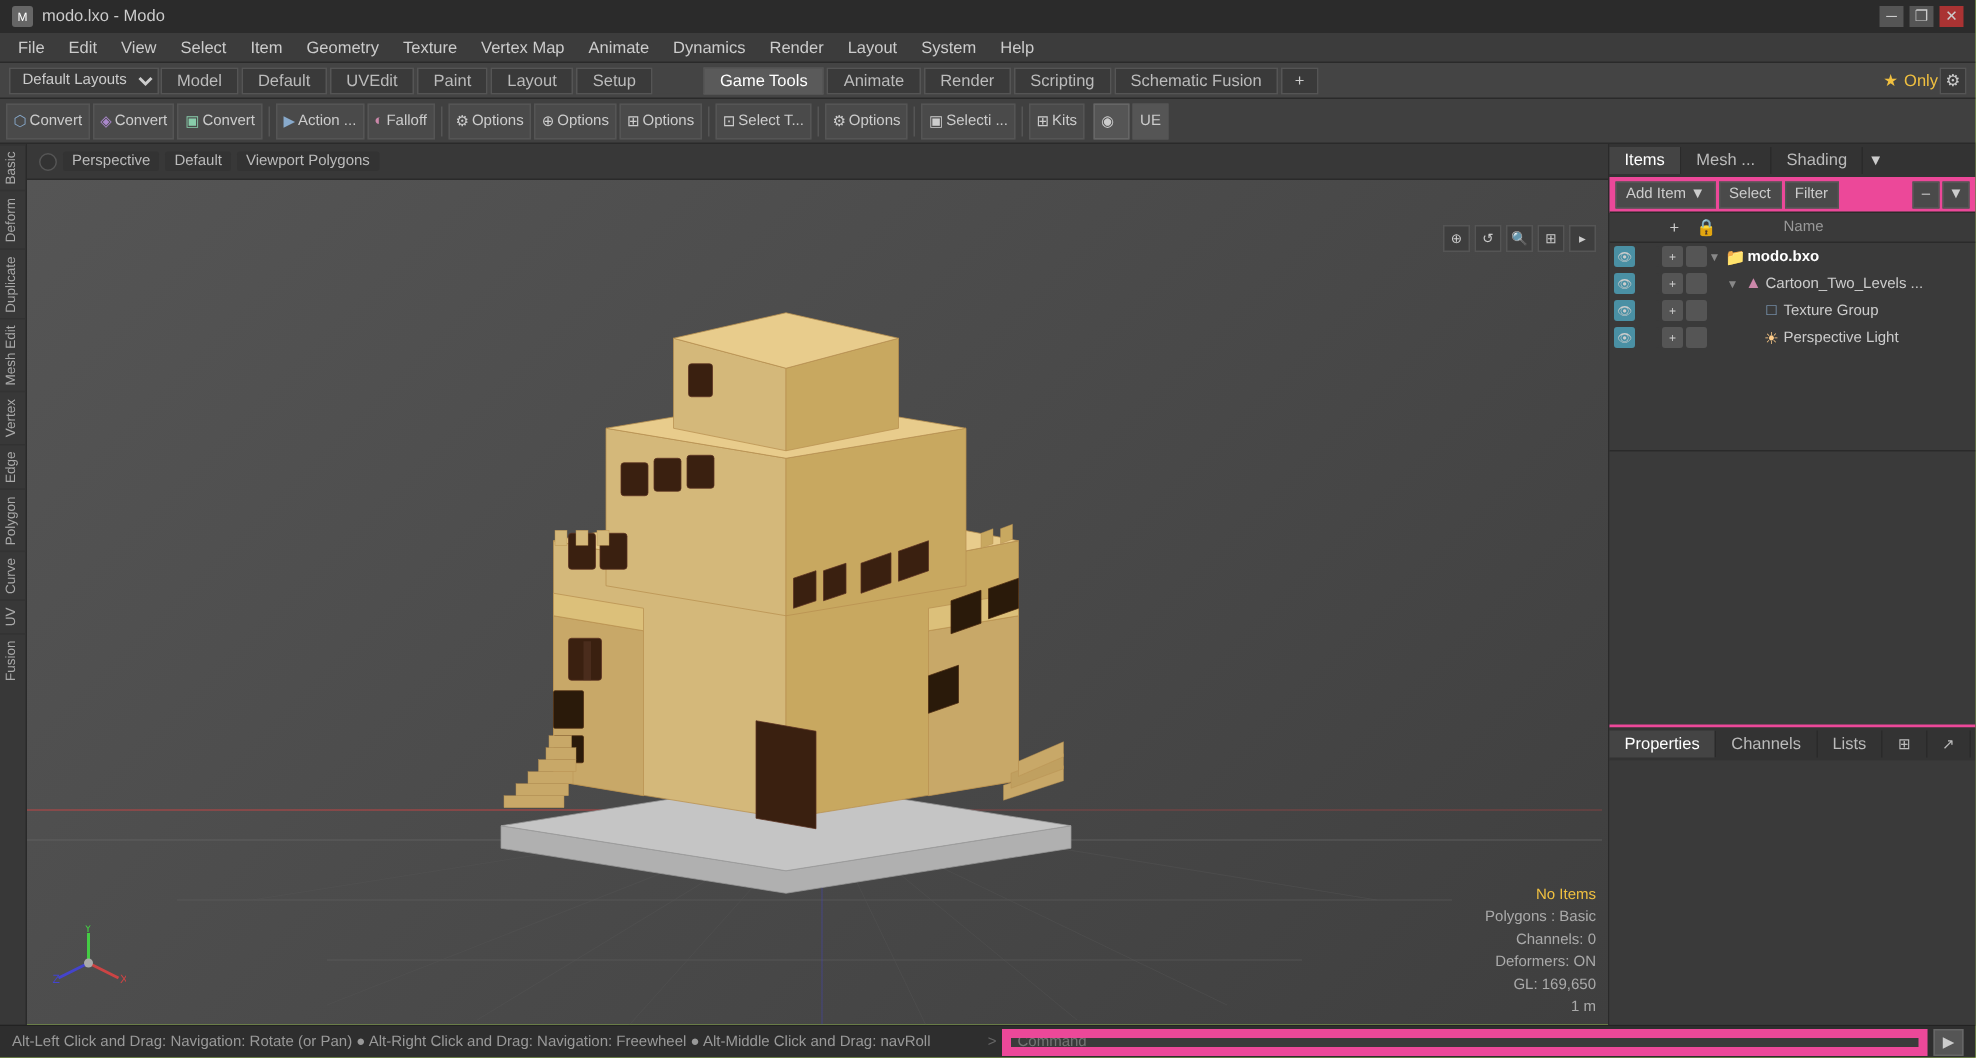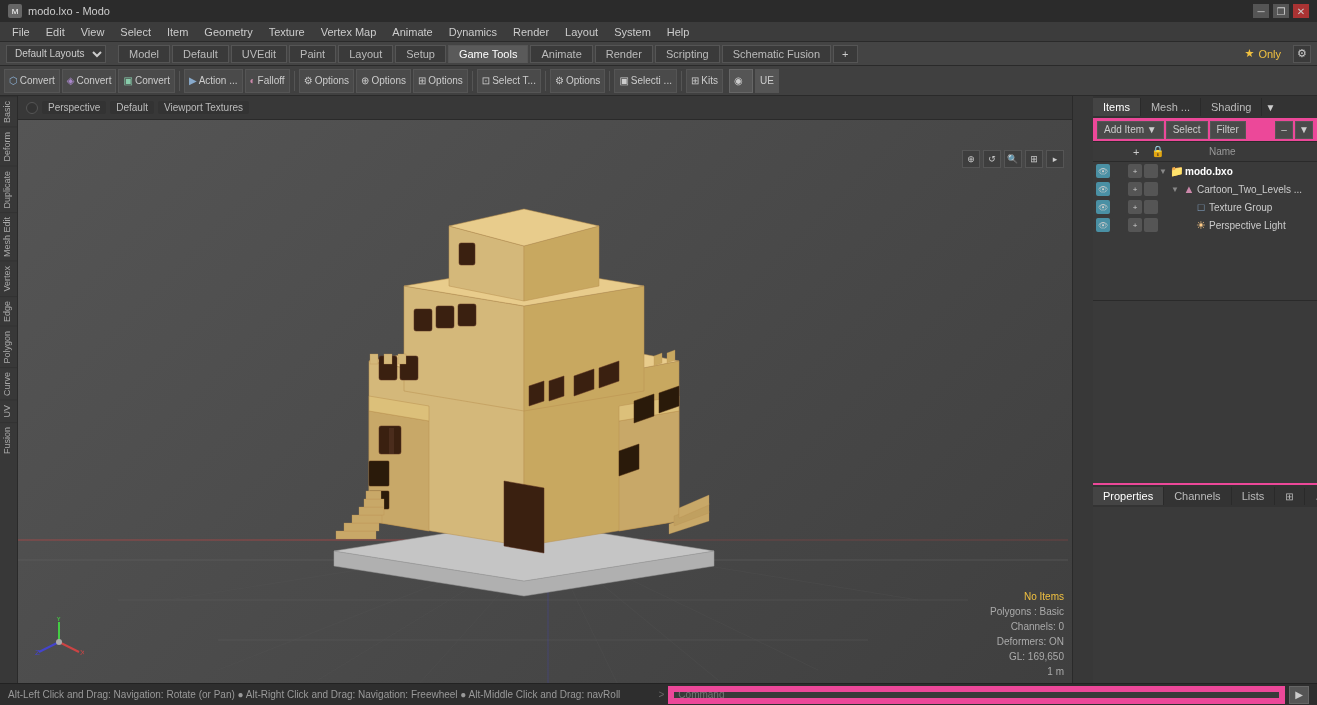--- a/index.html
+++ b/index.html
@@ -10,25 +10,25 @@
     #titlebar-left { display: flex; align-items: center; gap: 6px; }
     #titlebar-icon { width: 14px; height: 14px; background: #666; border-radius: 2px; display: flex; align-items: center; justify-content: center; font-size: 8px; color: #fff; }
     #titlebar-controls { display: flex; gap: 4px; }
     .title-btn { width: 16px; height: 14px; background: #555; border: none; color: #ccc; font-size: 10px; cursor: pointer; display: flex; align-items: center; justify-content: center; }
 
     
     #menubar { height: 20px; background: #3c3c3c; display: flex; align-items: center; padding: 0 4px; border-bottom: 1px solid #2a2a2a; }
     .menu-item { padding: 2px 8px; font-size: 11px; color: #ccc; cursor: pointer; }
 
     
-    #layoutbar { height: 24px; background: #444; display: flex; align-items: center; padding: 0 6px; gap: 12px; border-bottom: 1px solid #2a2a2a; }
+    #layoutbar { height: 24px; background: #444; display: flex; align-items: center; padding: 0 6px; gap: 1px; border-bottom: 1px solid #2a2a2a; }
     #layout-dropdown { background: #3a3a3a; border: 1px solid #555; color: #ccc; font-size: 10px; padding: 1px 4px; height: 18px; }
     .layout-tabs { display: flex; gap: 2px; }
     .layout-tab { padding: 2px 10px; font-size: 11px; color: #bbb; background: #3a3a3a; border: 1px solid #555; cursor: pointer; }
-    .layout-tab.active { background: #5a5a5a; color: #fff; border-bottom: 1px solid #5a5a5a; }
+    .layout-tab.active { background: #5a5a5a; color: #fff; border-bottom: 1px solid #5a5a5a; margin-left: 32px; }
     .layout-btn { padding: 2px 8px; font-size: 11px; color: #ccc; background: #3a3a3a; border: 1px solid #555; cursor: pointer; }
     #star-only { display: flex; align-items: center; gap: 4px; margin-left: auto; color: #f0c040; font-size: 11px; }
     #settings-btn { width: 18px; height: 18px; background: #3a3a3a; border: 1px solid #555; display: flex; align-items: center; justify-content: center; cursor: pointer; }
 
     
     #toolbar { height: 30px; background: #404040; display: flex; align-items: center; padding: 0 4px; gap: 2px; border-bottom: 1px solid #2a2a2a; overflow: hidden; }
     .tb-btn { height: 24px; min-width: 24px; background: #4a4a4a; border: 1px solid #555; color: #ccc; font-size: 10px; padding: 0 4px; cursor: pointer; display: flex; align-items: center; gap: 2px; white-space: nowrap; }
     .tb-sep { width: 1px; height: 20px; background: #555; margin: 0 2px; }
 
     
@@ -49,21 +49,21 @@
     #grid { position: absolute; width: 100%; height: 100%; }
     
     
     #viewport-status { position: absolute; bottom: 4px; right: 8px; text-align: right; font-size: 10px; color: #aaa; line-height: 1.5; }
     #no-items { color: #f0c040; }
     
     
     #axes { position: absolute; bottom: 16px; left: 16px; width: 50px; height: 50px; }
 
     
-    #right-panel { width: 245px; background: #383838; border-left: 1px solid #2a2a2a; display: flex; flex-direction: column; padding-left: 20px; }
+    #right-panel { width: 245px; background: #383838; border-left: 1px solid #2a2a2a; display: flex; flex-direction: column; }
     
     
     #panel-tabs { height: 22px; background: #333; display: flex; align-items: center; }
     .panel-tab { padding: 3px 10px; font-size: 11px; color: #bbb; cursor: pointer; border-right: 1px solid #2a2a2a; }
     .panel-tab.active { background: #444; color: #fff; }
     .panel-tab-dropdown { width: 16px; height: 22px; background: #333; border: none; color: #ccc; cursor: pointer; font-size: 10px; display: flex; align-items: center; justify-content: center; }
     
     
     #items-panel { flex: 1; display: flex; flex-direction: column; }
     #items-toolbar { height: 24px; background: #ec4899; display: flex; align-items: center; padding: 0 4px; gap: 2px; border-bottom: 1px solid #2a2a2a; }
@@ -196,21 +196,21 @@
     <div class="sidebar-label">Curve</div>
     <div class="sidebar-label">UV</div>
     <div class="sidebar-label">Fusion</div>
   </div>
 
   <div id="viewport">
     <div id="viewport-header">
       <div id="viewport-lock"></div>
       <span class="vp-label">Perspective</span>
       <span class="vp-label">Default</span>
-      <span class="vp-label">Viewport Textures</span>
+      <span class="vp-label">Viewport Polygons</span>
     </div>
     <div id="viewport-canvas">
 
       <svg id="grid" xmlns="http://www.w3.org/2000/svg">
 
         <defs>
           <pattern id="smallGrid" width="40" height="40" patternUnits="userSpaceOnUse">
             <path d="M 40 0 L 0 0 0 40" fill="none" stroke="#555" stroke-width="0.3"></path>
           </pattern>
         </defs>

